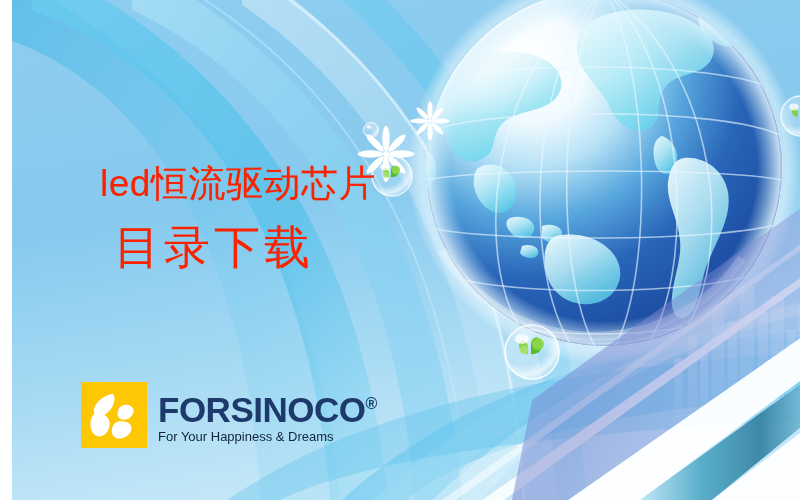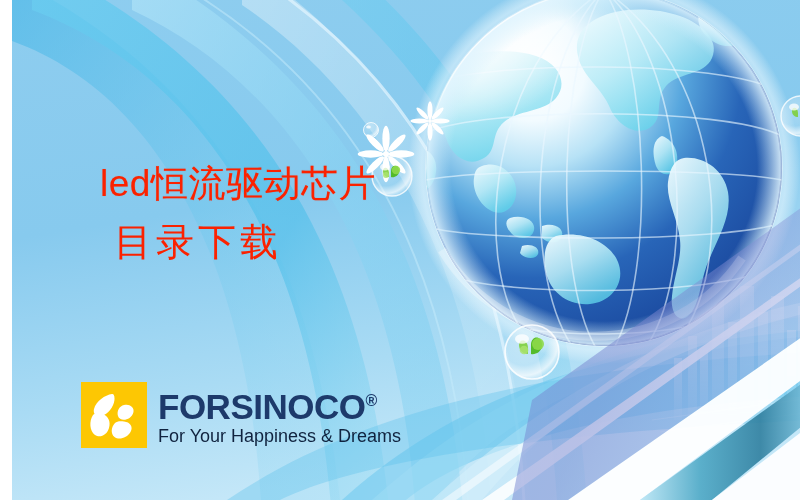--- a/index.html
+++ b/index.html
@@ -19,40 +19,40 @@
     position:absolute;left:88px;top:162px;z-index:40;
     line-height:1.18;white-space:nowrap;
   }
   #title-line1{
     color:#fb2200;font-size:37px;letter-spacing:0.5px;
     font-family:"Liberation Sans",sans-serif;
     text-shadow:0 0 1px rgba(255,60,0,.35);
   }
   #title-line1 .cjk{font-family:"DejaVu Serif","Liberation Serif",serif;font-weight:400;}
   #title-line2{
-    color:#fb2200;font-size:38px;margin-left:14px;margin-top:14px;
+    color:#fb2200;font-size:46px;margin-left:14px;margin-top:14px;
     font-family:"DejaVu Serif","Liberation Serif",serif;
     letter-spacing:4px;
   }
 
   
   #logo{position:absolute;left:69px;top:382px;z-index:40;display:flex;align-items:center;}
   #logo-mark{
     width:66px;height:66px;background:#fdc703;position:relative;flex:0 0 auto;
     box-shadow:0 0 0 0 rgba(0,0,0,0);
   }
   #logo-mark svg{display:block;width:66px;height:66px;}
   #logo-text{margin-left:11px;padding-top:4px;}
   #logo-wordmark{
     font-size:35px;font-weight:bold;color:#1d3a6b;letter-spacing:-0.5px;
     line-height:1;font-family:"Liberation Sans",sans-serif;white-space:nowrap;
   }
   #logo-wordmark .reg{font-size:16px;vertical-align:super;font-weight:bold;letter-spacing:0;}
   #logo-tagline{
-    font-size:18px;color:#10233f;margin-top:3px;line-height:1;
+    font-size:13px;color:#10233f;margin-top:3px;line-height:1;
     font-family:"Liberation Sans",sans-serif;white-space:nowrap;
   }
 </style>
 </head>
 <body>
 
 <div id="stage">
 
   <svg class="layer" viewBox="0 0 800 500" preserveAspectRatio="none">
     <defs>

